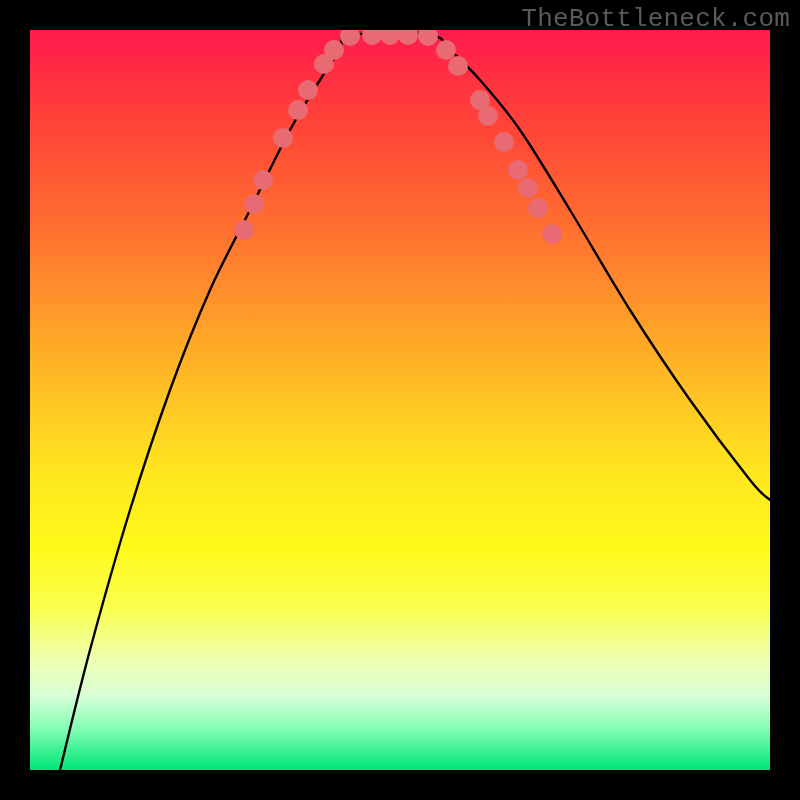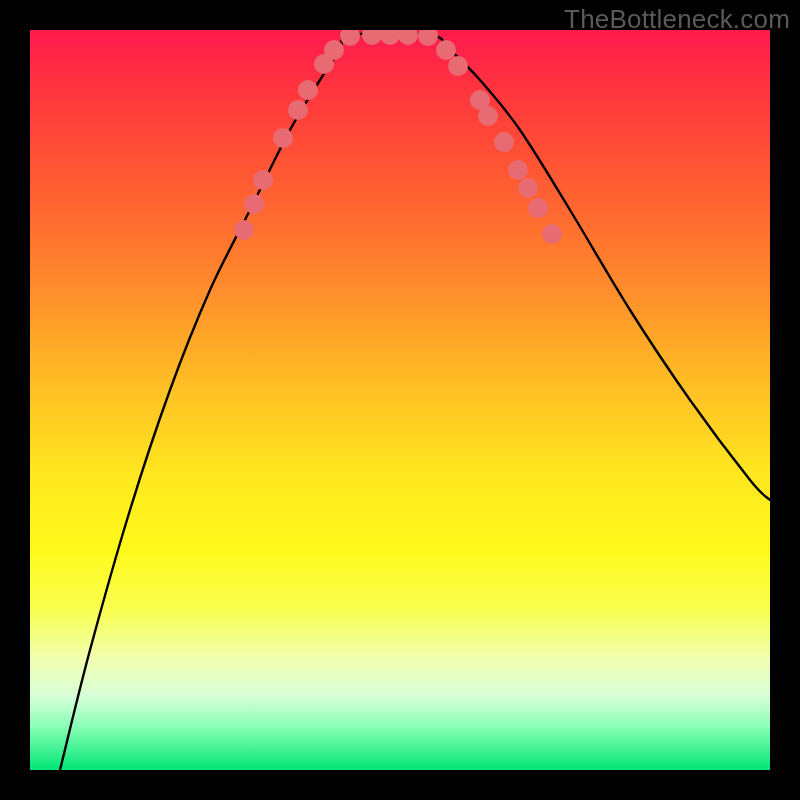--- a/index.html
+++ b/index.html
@@ -37,21 +37,21 @@
       #f0ffb0 85%,
       #d8ffd8 90%,
       #8cffb8 94%,
       #00e676 100%
     );
   }
   .watermark {
     position: absolute;
     top: 4px;
     right: 10px;
-    font-family: Liberation Sans, sans-serif;
+    font-family: Liberation Mono, monospace;
     font-size: 26px;
     color: #5a5a5a;
     font-weight: 500;
     letter-spacing: 0.2px;
   }
   svg.curve {
     position: absolute;
     left: 0;
     top: 0;
     width: 740px;

